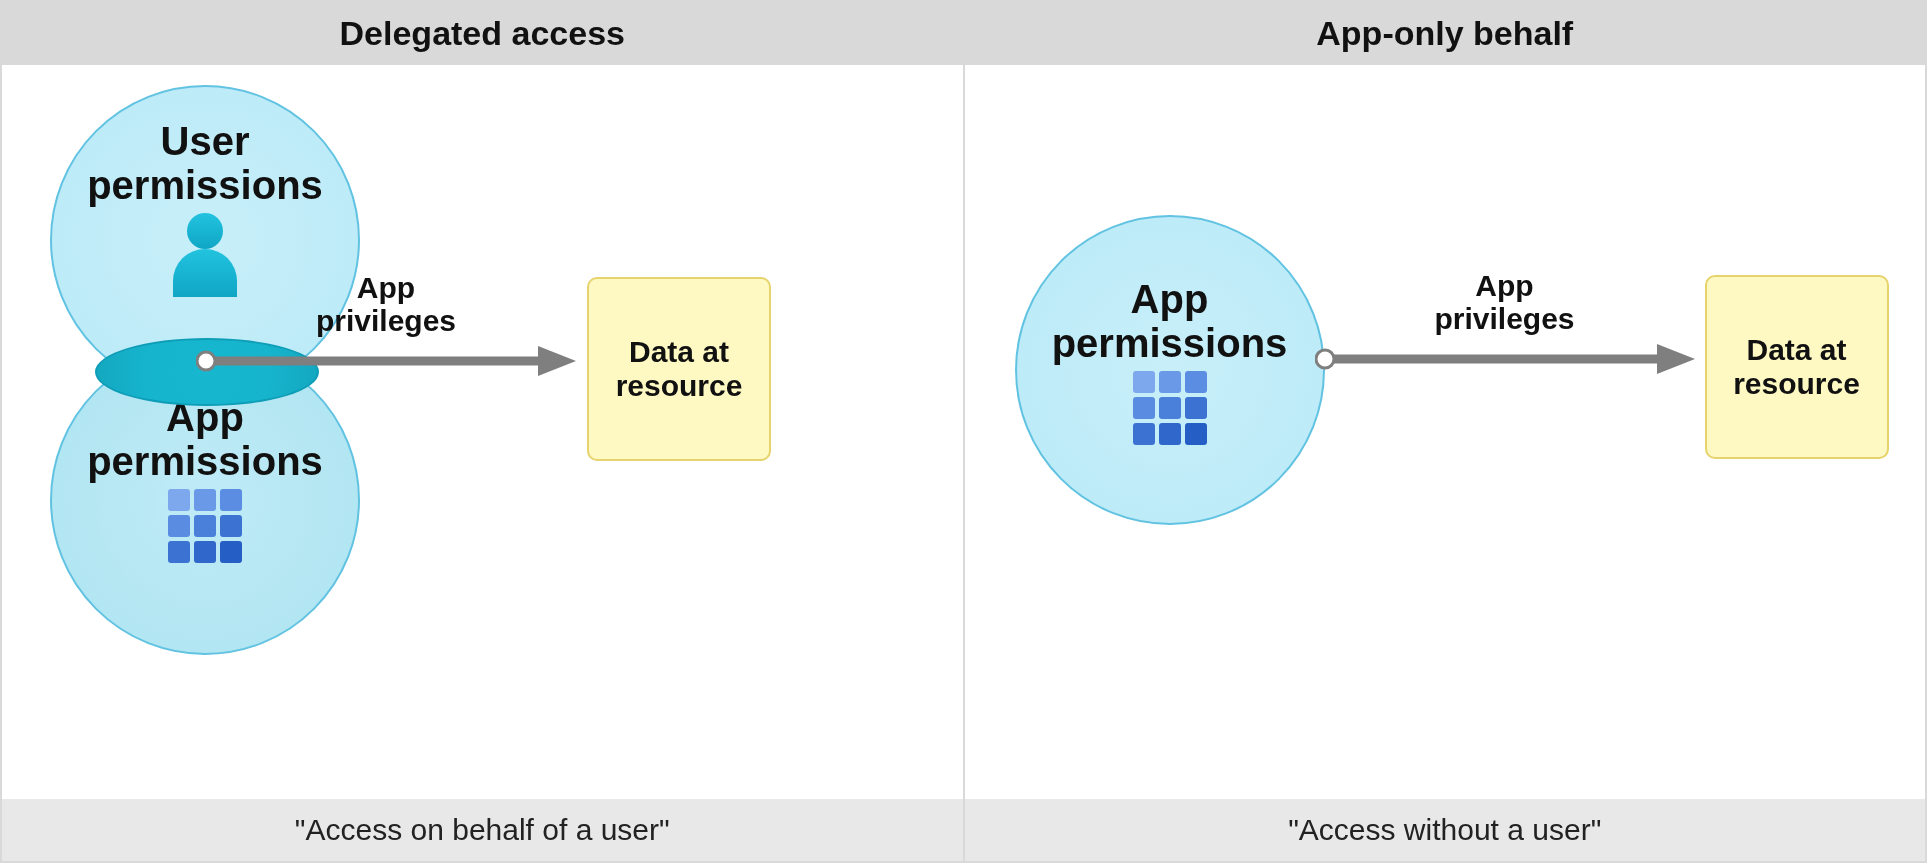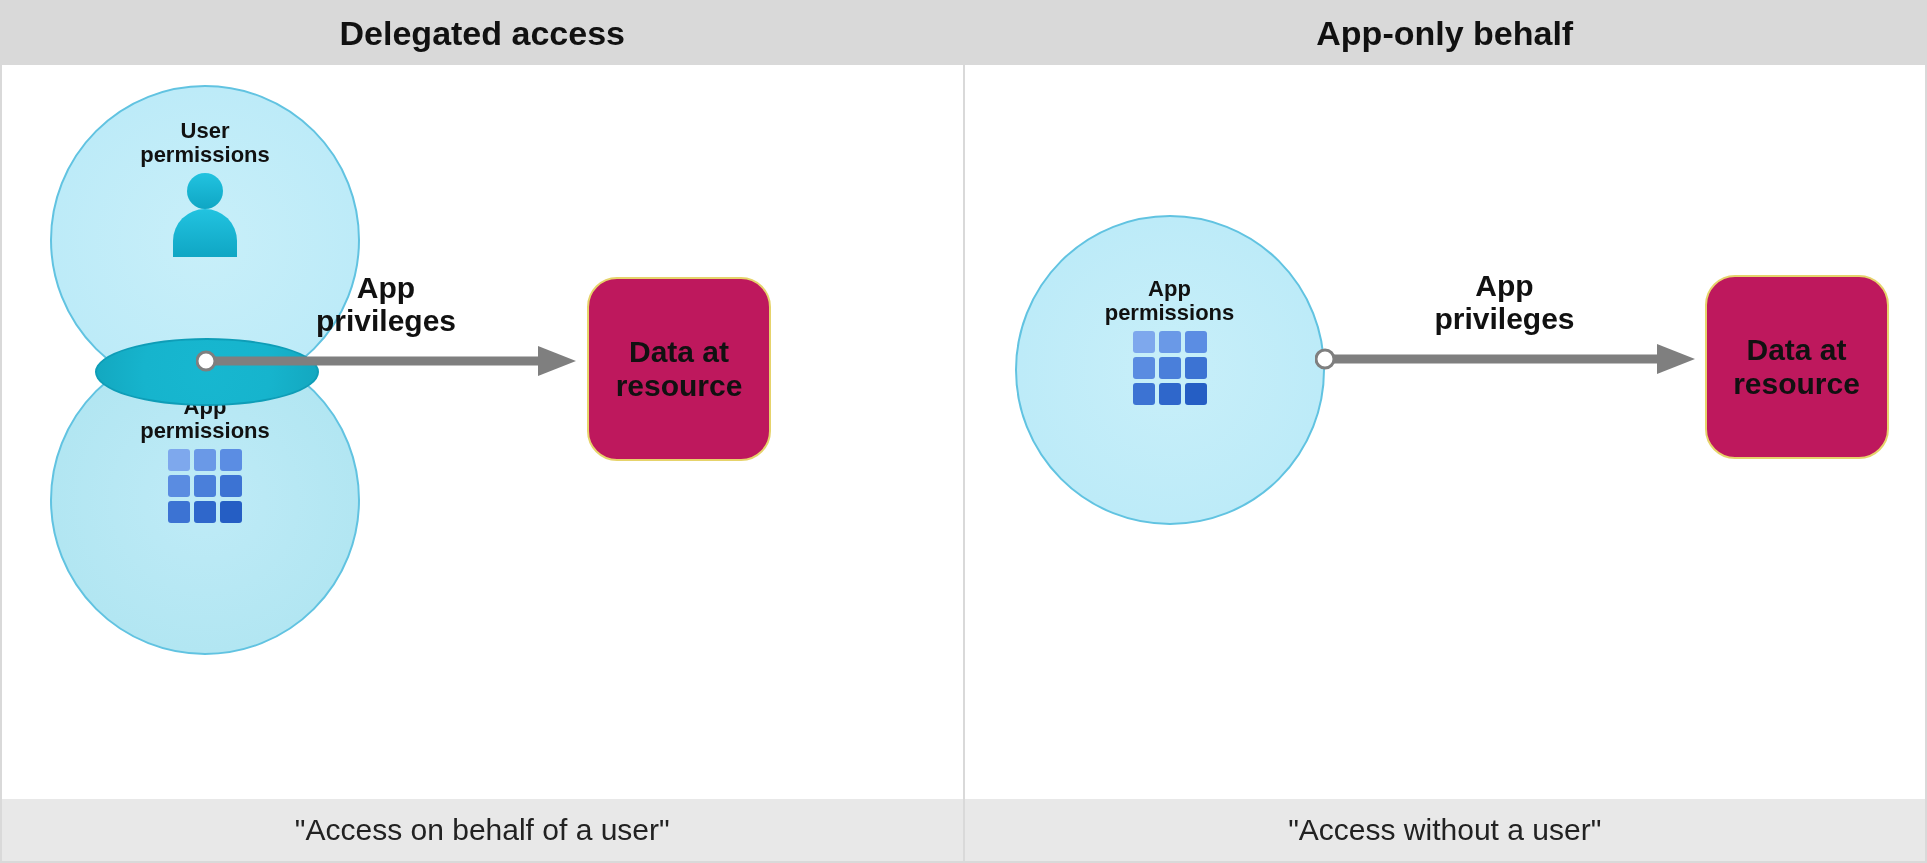--- a/index.html
+++ b/index.html
@@ -48,21 +48,21 @@
   .circle {
     position: absolute;
     border-radius: 50%;
     display: flex;
     flex-direction: column;
     align-items: center;
     box-sizing: border-box;
   }
   .circle .label {
     text-align: center;
-    font-size: 22px;
+    font-size: 40px;
     font-weight: 600;
     line-height: 1.1;
   }
 
   
   .arrow-wrap {
     position: absolute;
     display: flex;
     flex-direction: column;
     align-items: center;
@@ -72,23 +72,23 @@
     font-weight: 600;
     text-align: center;
     line-height: 1.1;
     margin-bottom: 8px;
   }
   svg.arrow-svg { display:block; }
 
   
   .resource {
     position: absolute;
-    background: #be185d;
+    background: #fef9c3;
     border: 2px solid #e6d36b;
-    border-radius: 30px;
+    border-radius: 10px;
     font-size: 30px;
     font-weight: 600;
     text-align: center;
     display: flex;
     align-items: center;
     justify-content: center;
     line-height: 1.15;
   }
 
   

